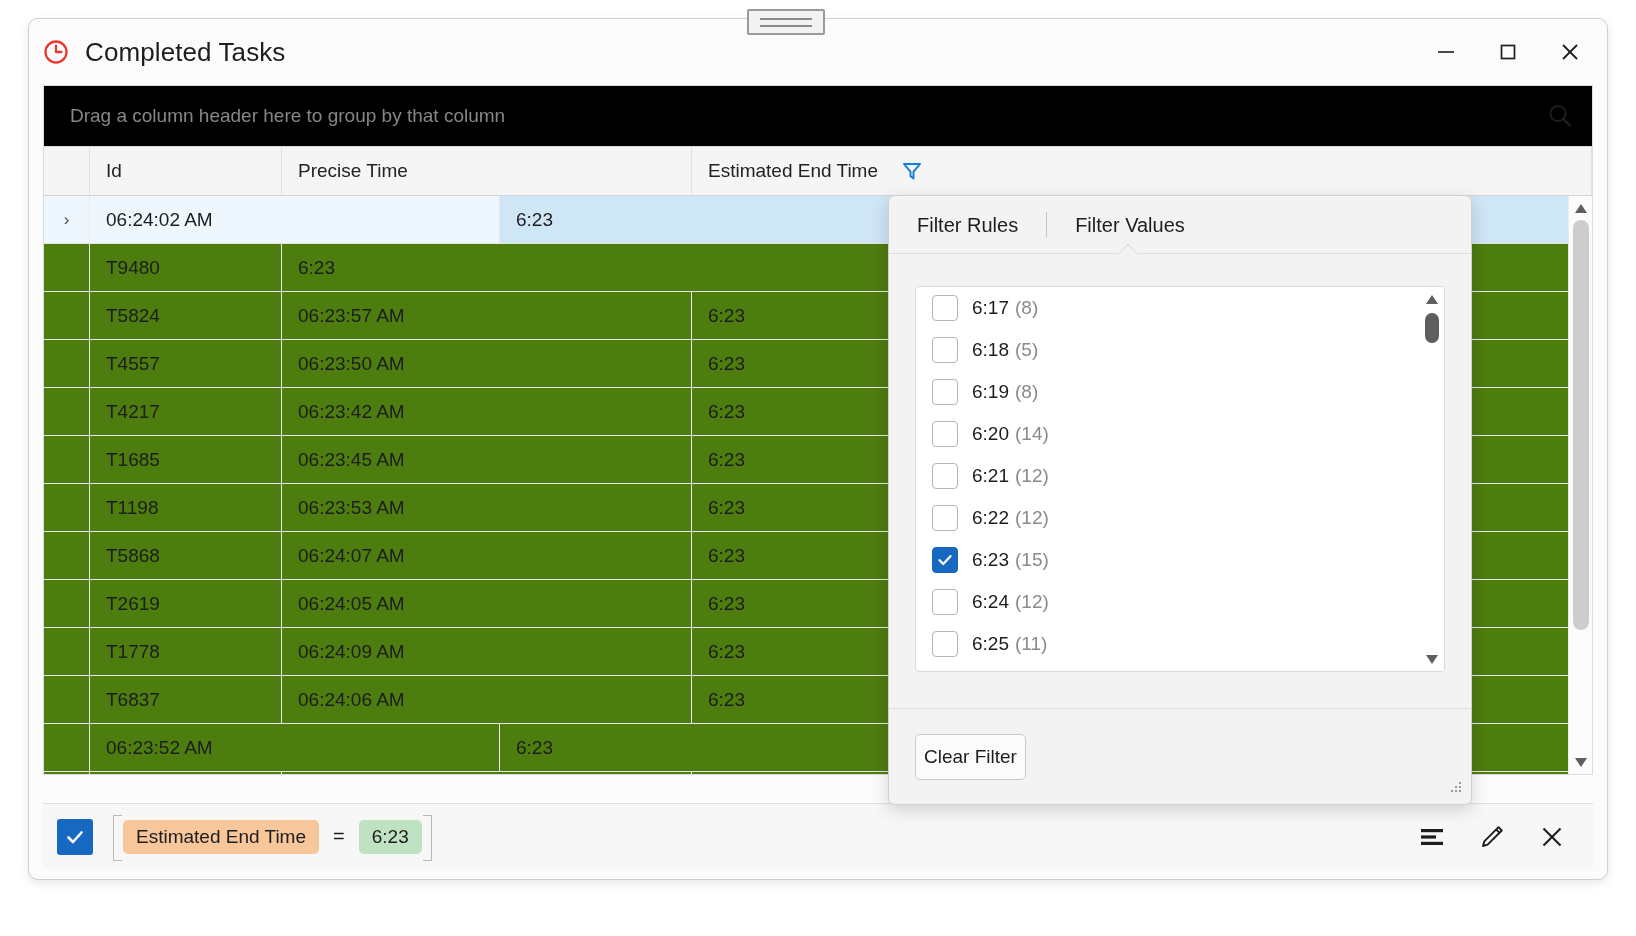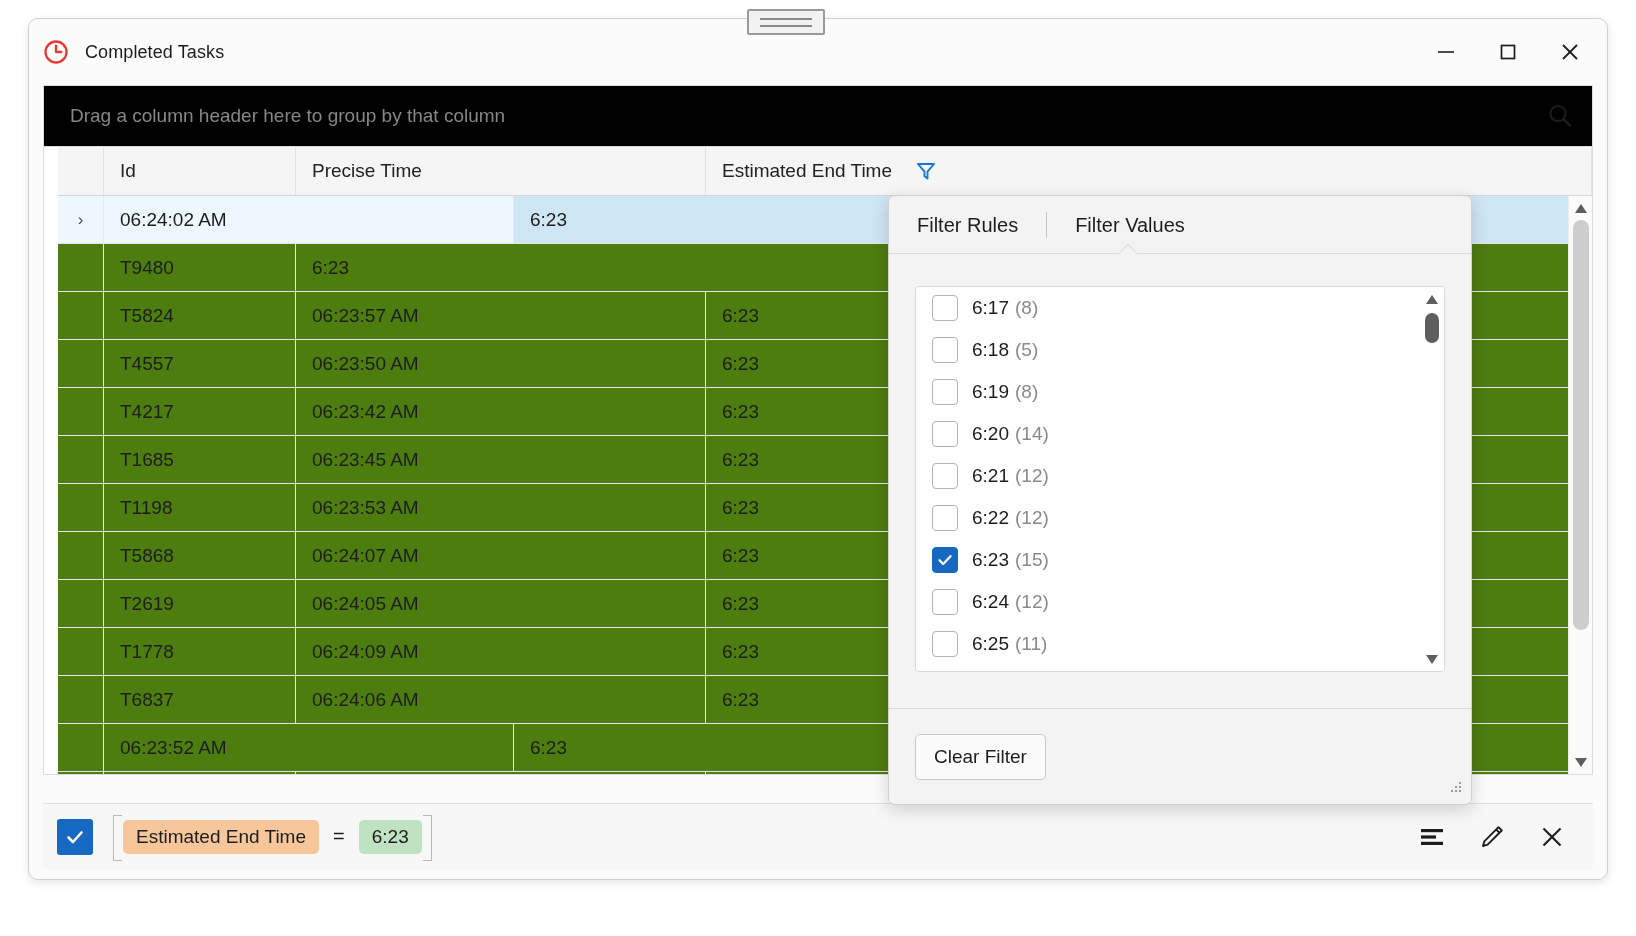--- a/index.html
+++ b/index.html
@@ -50,21 +50,21 @@
     position: relative;
     height: 66px;
     display: flex;
     align-items: center;
     padding-left: 14px;
     border-radius: 10px 10px 0 0;
     background: #fbfbfb;
   }
   .clock-icon { width: 26px; height: 26px; margin-right: 16px; flex: 0 0 auto; }
   .win-title {
-    font-size: 18px;
+    font-size: 26px;
     color: #1d1d1d;
     letter-spacing: 0.1px;
   }
   .win-ctrls {
     position: absolute;
     right: 6px; top: 0;
     height: 66px;
     display: flex;
     align-items: center;
   }
@@ -104,21 +104,20 @@
   
   .grid {
     position: relative;
     margin: 0 14px;
     height: 628px;
     background: #ffffff;
     border-left: 1px solid #dcdcdc;
     border-right: 1px solid #dcdcdc;
     border-bottom: 1px solid #dcdcdc;
     overflow: hidden;
-    padding-left: 14px;
   }
   .grid-head {
     display: flex;
     height: 49px;
     background: #f5f5f5;
     border-bottom: 1px solid #d6d6d6;
   }
   .col-exp   { width: 46px; flex: 0 0 46px; border-right: 1px solid #e2e2e2; }
   .col-id    { width: 192px; flex: 0 0 192px; border-right: 1px solid #e2e2e2; }
   .col-time  { width: 410px; flex: 0 0 410px; border-right: 1px solid #e2e2e2; }
@@ -359,21 +358,21 @@
     position: absolute;
     left: 0; right: 0; bottom: 0;
     height: 96px;
     border-top: 1px solid #dcdcdc;
     display: flex;
     align-items: center;
     padding-left: 26px;
   }
   .clear-btn {
     height: 46px;
-    padding: 0 18px;
+    padding: 0 8px;
     background: #fbfbfb;
     border: 1px solid #cacaca;
     border-radius: 5px;
     font-size: 19px;
     color: #1d1d1d;
     cursor: pointer;
     font-family: "Liberation Sans", sans-serif;
   }
   .resize-grip {
     position: absolute;

